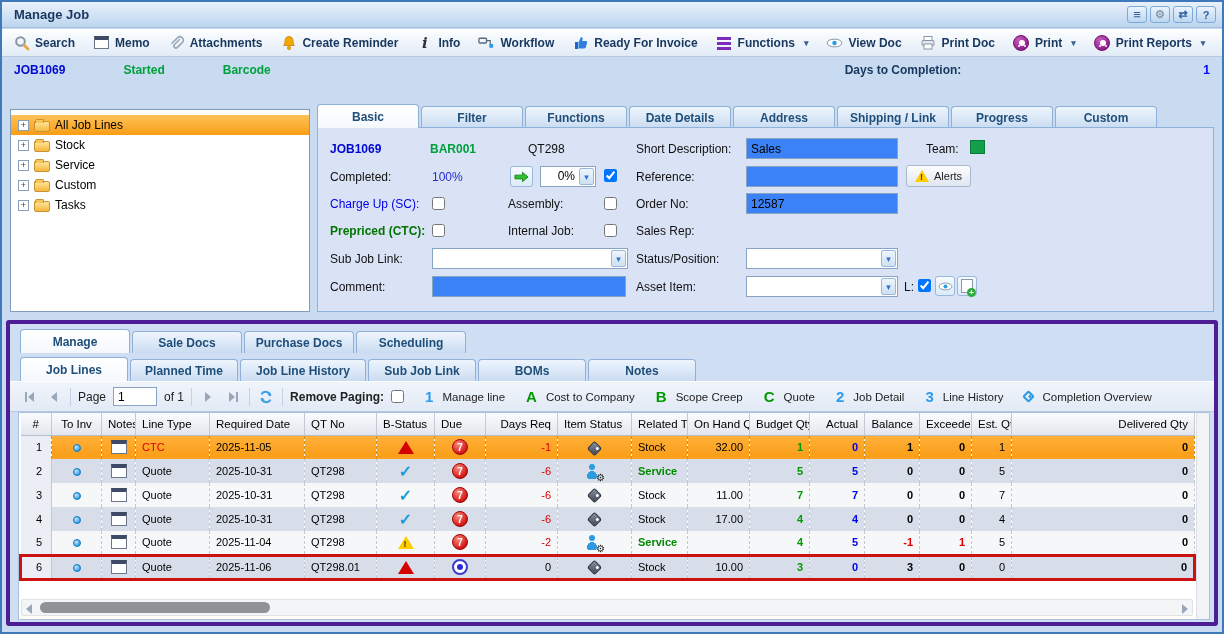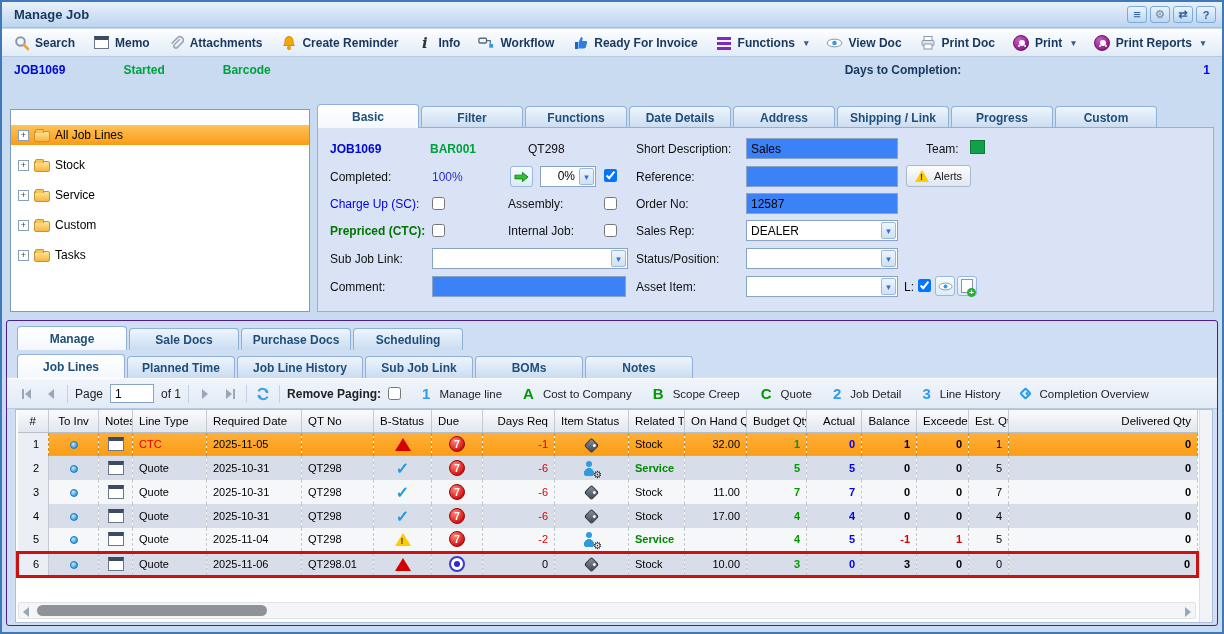--- a/index.html
+++ b/index.html
@@ -48,21 +48,21 @@
   .headerbar { position:absolute; top:82px; left:4px; right:4px; height:19px;
     background:linear-gradient(#dce8f8,#c2d6ef); border:1px solid #a9c4e4; border-radius:3px 3px 0 0;
     display:flex; align-items:center; padding:0 8px; color:#17375e; font-weight:bold; font-size:12px; }
   .collapse-btn { margin-left:auto; width:16px; height:15px; border:1px solid #7fa8d4; border-radius:2px;
     background:linear-gradient(#f2f8fe,#cfe2f5); color:#2f6fd0; font-size:10px; display:flex; align-items:center; justify-content:center;}
   .collapse-btn::before { content:"»"; transform:rotate(-90deg); display:block; }
 
   
   .header-content { position:absolute; top:102px; left:8px; right:8px; height:212px; }
   .tree { position:absolute; left:0; top:5px; width:300px; bottom:4px; background:#fff; border:1px solid #7f9db9; padding-top:5px; }
-  .titem { display:flex; align-items:center; height:20px; font-size:12px; color:#000; padding-left:7px; gap:5px;margin-top:10px; }
+  .titem { display:flex; align-items:center; height:20px; font-size:12px; color:#000; padding-left:7px; gap:5px; }
   .titem.sel { background:linear-gradient(#ffc258,#f99d16); }
   .plusbox { width:11px; height:11px; background:#fff; border:1px solid #8aa0b8; color:#444;
     font-size:9px; line-height:9px; text-align:center; flex:none; }
   .plusbox::before{content:"+";}
   .folder { width:16px; height:11px; background:linear-gradient(#ffe49a,#f5b73d); border:1px solid #c89235; border-radius:1px 2px 2px 2px; position:relative; flex:none; margin-top:2px;}
   .folder::before { content:""; position:absolute; top:-3px; left:0; width:7px; height:3px;
     background:#f7c65a; border:1px solid #c89235; border-bottom:none; border-radius:2px 2px 0 0; }
 
   .tabpanel { position:absolute; left:307px; right:0; top:0; bottom:4px; }
   .tabs { display:flex; gap:2px; align-items:flex-end; }
@@ -95,21 +95,21 @@
   .alertsbtn { position:absolute; display:flex; gap:5px; align-items:center; height:22px;
     background:linear-gradient(#fdfdfe,#dfe6f0); border:1px solid #aab8cc; border-radius:3px; padding:0 8px; font-size:11px; color:#222; }
   .minibtn { position:absolute; width:20px; height:20px; border:1px solid #9ab8dc; border-radius:3px;
     background:linear-gradient(#f6fbff,#dcebf8); display:flex; align-items:center; justify-content:center; }
   .docadd { width:12px; height:14px; background:#fff; border:1px solid #8a97a8; position:relative; }
   .docadd::after { content:"+"; position:absolute; right:-4px; bottom:-5px; color:#fff; background:#2fae3c;
     border-radius:50%; width:9px; height:9px; font-size:8px; line-height:9px; text-align:center; font-weight:bold; }
 
   
   .lower { position:absolute; top:318px; left:4px; right:4px; bottom:6px;
-    background:#cfdef2; border:1px solid #4c1d95; border-radius:3px; display:flex; flex-direction:column; padding-top:5px; }
+    background:#cfdef2; border:4px solid #4c1d95; border-radius:3px; display:flex; flex-direction:column; padding-top:5px; }
   .tabs-outer { padding-left:10px; } .tabs-outer .tab { width:110px; }
   .tabs-inner { padding-left:10px; margin-top:4px; } .tabs-inner .tab { width:108px; } .tabs-inner .tab.wide { width:126px; }
   .pagingbar { height:31px; background:linear-gradient(#f0f5fb,#e2eaf6); border-top:1px solid #fff;
     border-bottom:1px solid #b6c9e0; display:flex; align-items:center; padding:0 10px; gap:7px; font-size:12px; color:#222; }
   .pgbtn { width:18px; height:18px; display:flex; align-items:center; justify-content:center; gap:1px; }
   .tri { width:0; height:0; border-top:5px solid transparent; border-bottom:5px solid transparent; }
   .tri.l { border-right:6px solid #9aa7b8; } .tri.r { border-left:6px solid #9aa7b8; }
   .pbar { width:2px; height:10px; background:#9aa7b8; }
   .psep { width:1px; height:18px; background:#c3d2e4; }
   .pageinput { width:44px; height:19px; border:1px solid #89a3c2; font-size:12px; padding:0 4px; }
@@ -395,24 +395,20 @@
         <input class="fin" style="left: 428px; top: 38px; width: 152px;" value="">
         <span class="alertsbtn" style="left:588px;top:37px">
             <span class="warn-tri"></span>
             <span>Alerts</span>
           </span>
 
         <span class="fl" style="left:318px;top:69px">Order No:</span>
         <input class="fin" style="left: 428px; top: 65px; width: 152px;" value="12587">
 
         <span class="fl" style="left:318px;top:96px">Sales Rep:</span>
-        <span class="combo" style="left:428px;top:92px;width:152px">
-            <span class="ctext">DEALER</span>
-            <span class="car"></span>
-          </span>
 
         <span class="fl" style="left:318px;top:124px">Status/Position:</span>
         <span class="combo" style="left:428px;top:120px;width:152px">
             <span class="ctext"></span>
             <span class="car"></span>
           </span>
 
         <span class="fl" style="left:318px;top:152px">Asset Item:</span>
         <span class="combo" style="left:428px;top:148px;width:152px">
             <span class="ctext"></span>

